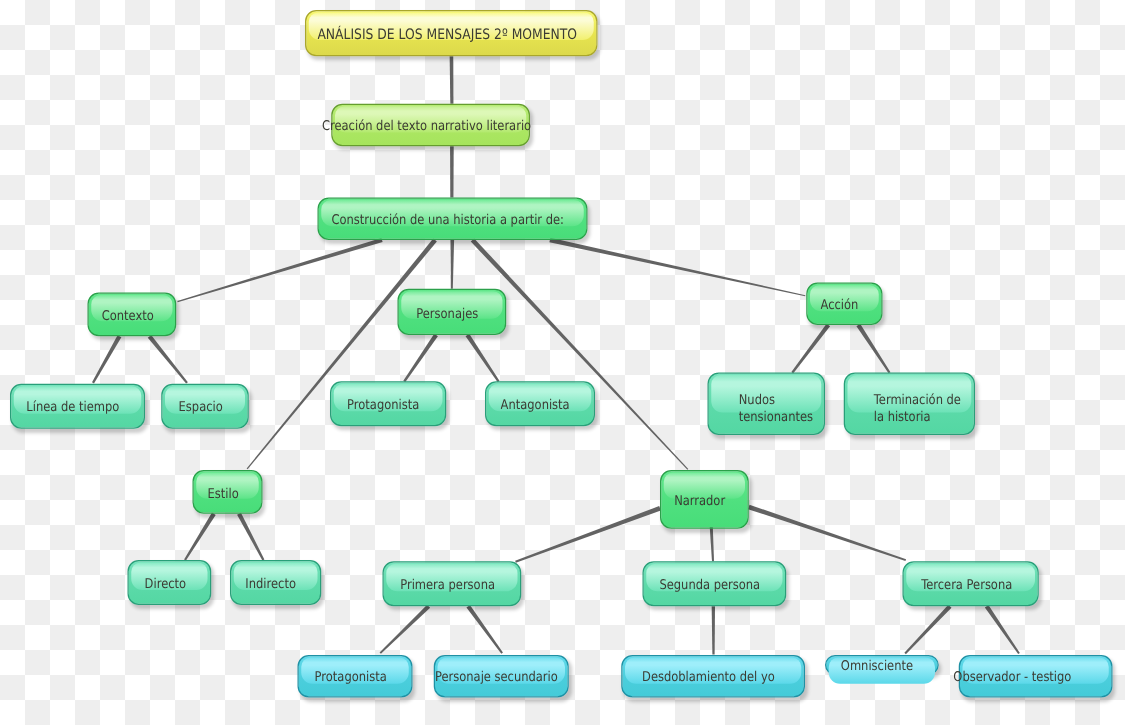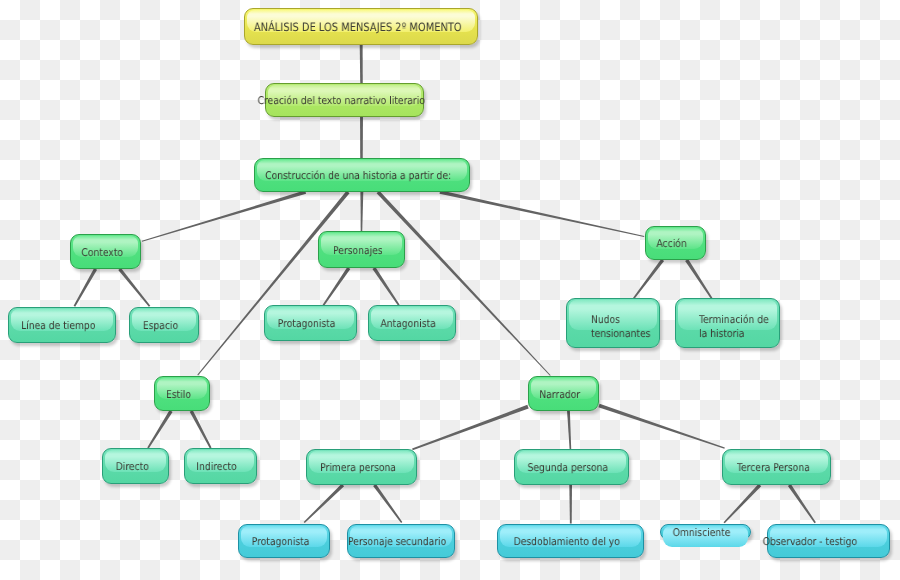--- a/index.html
+++ b/index.html
@@ -97,21 +97,21 @@
   <div class="node" style="left:129px;top:307px;width:70px;height:36px">
     <div class="shape" style="border:1.7px solid #299f79;background:linear-gradient(180deg,#77e3bd 0%,#5cdaa9 55%,#54d7a3 100%)"></div>
     <div class="gloss" style="height:21.60px;background:linear-gradient(180deg,#86eac4 0%,#b5f6de 18%,#b5f6de 30%,#6ce2b7 100%)"></div>
     <div class="txt" style="padding-right:7px;padding-top:2.6px;"><span style="font-size:10.7px;color:#3b3b33;transform:scaleX(0.86);">Espacio</span></div>
   </div>
   <div class="node" style="left:264px;top:305px;width:93px;height:36px">
     <div class="shape" style="border:1.7px solid #299f79;background:linear-gradient(180deg,#77e3bd 0%,#5cdaa9 55%,#54d7a3 100%)"></div>
     <div class="gloss" style="height:21.60px;background:linear-gradient(180deg,#86eac4 0%,#b5f6de 18%,#b5f6de 30%,#6ce2b7 100%)"></div>
     <div class="txt" style="padding-right:7px;padding-top:2.6px;"><span style="font-size:10.7px;color:#3b3b33;transform:scaleX(0.86);">Protagonista</span></div>
   </div>
-  <div class="node" style="left:368px;top:305px;width:88px;height:36px">
+  <div class="node" style="left:388px;top:305px;width:88px;height:36px">
     <div class="shape" style="border:1.7px solid #299f79;background:linear-gradient(180deg,#77e3bd 0%,#5cdaa9 55%,#54d7a3 100%)"></div>
     <div class="gloss" style="height:21.60px;background:linear-gradient(180deg,#86eac4 0%,#b5f6de 18%,#b5f6de 30%,#6ce2b7 100%)"></div>
     <div class="txt" style="padding-right:7px;padding-top:2.6px;"><span style="font-size:10.7px;color:#3b3b33;transform:scaleX(0.86);">Antagonista</span></div>
   </div>
   <div class="node" style="left:566px;top:298px;width:94px;height:50px">
     <div class="shape" style="border:1.7px solid #299f79;background:linear-gradient(180deg,#77e3bd 0%,#5cdaa9 55%,#54d7a3 100%)"></div>
     <div class="gloss" style="height:30.00px;background:linear-gradient(180deg,#86eac4 0%,#b5f6de 18%,#b5f6de 30%,#6ce2b7 100%)"></div>
     <div class="txt" style="justify-content:flex-end;padding-left:11px;padding-top:6.6px;"><span style="font-size:10.7px;color:#3b3b33;transform:scaleX(0.86);text-align:left;transform-origin:left center;">Nudos
 tensionantes</span></div>
   </div>
@@ -119,21 +119,21 @@
     <div class="shape" style="border:1.7px solid #299f79;background:linear-gradient(180deg,#77e3bd 0%,#5cdaa9 55%,#54d7a3 100%)"></div>
     <div class="gloss" style="height:30.00px;background:linear-gradient(180deg,#86eac4 0%,#b5f6de 18%,#b5f6de 30%,#6ce2b7 100%)"></div>
     <div class="txt" style="justify-content:flex-end;padding-left:11px;padding-top:6.6px;"><span style="font-size:10.7px;color:#3b3b33;transform:scaleX(0.86);text-align:left;transform-origin:left center;">Terminación de
 la historia</span></div>
   </div>
   <div class="node" style="left:154px;top:376px;width:56px;height:35px">
     <div class="shape" style="border:1.7px solid #2ba04a;background:linear-gradient(180deg,#63e78c 0%,#4fe07f 55%,#48dd79 100%)"></div>
     <div class="gloss" style="height:21.00px;background:linear-gradient(180deg,#74eb99 0%,#aff4c2 18%,#aff4c2 30%,#5ce488 100%)"></div>
     <div class="txt" style="padding-right:7px;padding-top:2.6px;"><span style="font-size:10.7px;color:#3b3b33;transform:scaleX(0.86);">Estilo</span></div>
   </div>
-  <div class="node" style="left:528px;top:376px;width:71px;height:35px">
+  <div class="node" style="left:528px;top:376px;width:71px;height:47px">
     <div class="shape" style="border:1.7px solid #2ba04a;background:linear-gradient(180deg,#63e78c 0%,#4fe07f 55%,#48dd79 100%)"></div>
     <div class="gloss" style="height:21.00px;background:linear-gradient(180deg,#74eb99 0%,#aff4c2 18%,#aff4c2 30%,#5ce488 100%)"></div>
     <div class="txt" style="padding-right:7px;padding-top:2.6px;"><span style="font-size:10.7px;color:#3b3b33;transform:scaleX(0.86);">Narrador</span></div>
   </div>
   <div class="node" style="left:102px;top:448px;width:67px;height:36px">
     <div class="shape" style="border:1.7px solid #299f79;background:linear-gradient(180deg,#77e3bd 0%,#5cdaa9 55%,#54d7a3 100%)"></div>
     <div class="gloss" style="height:21.60px;background:linear-gradient(180deg,#86eac4 0%,#b5f6de 18%,#b5f6de 30%,#6ce2b7 100%)"></div>
     <div class="txt" style="padding-right:7px;padding-top:2.6px;"><span style="font-size:10.7px;color:#3b3b33;transform:scaleX(0.86);">Directo</span></div>
   </div>
   <div class="node" style="left:184px;top:448px;width:73px;height:36px">

